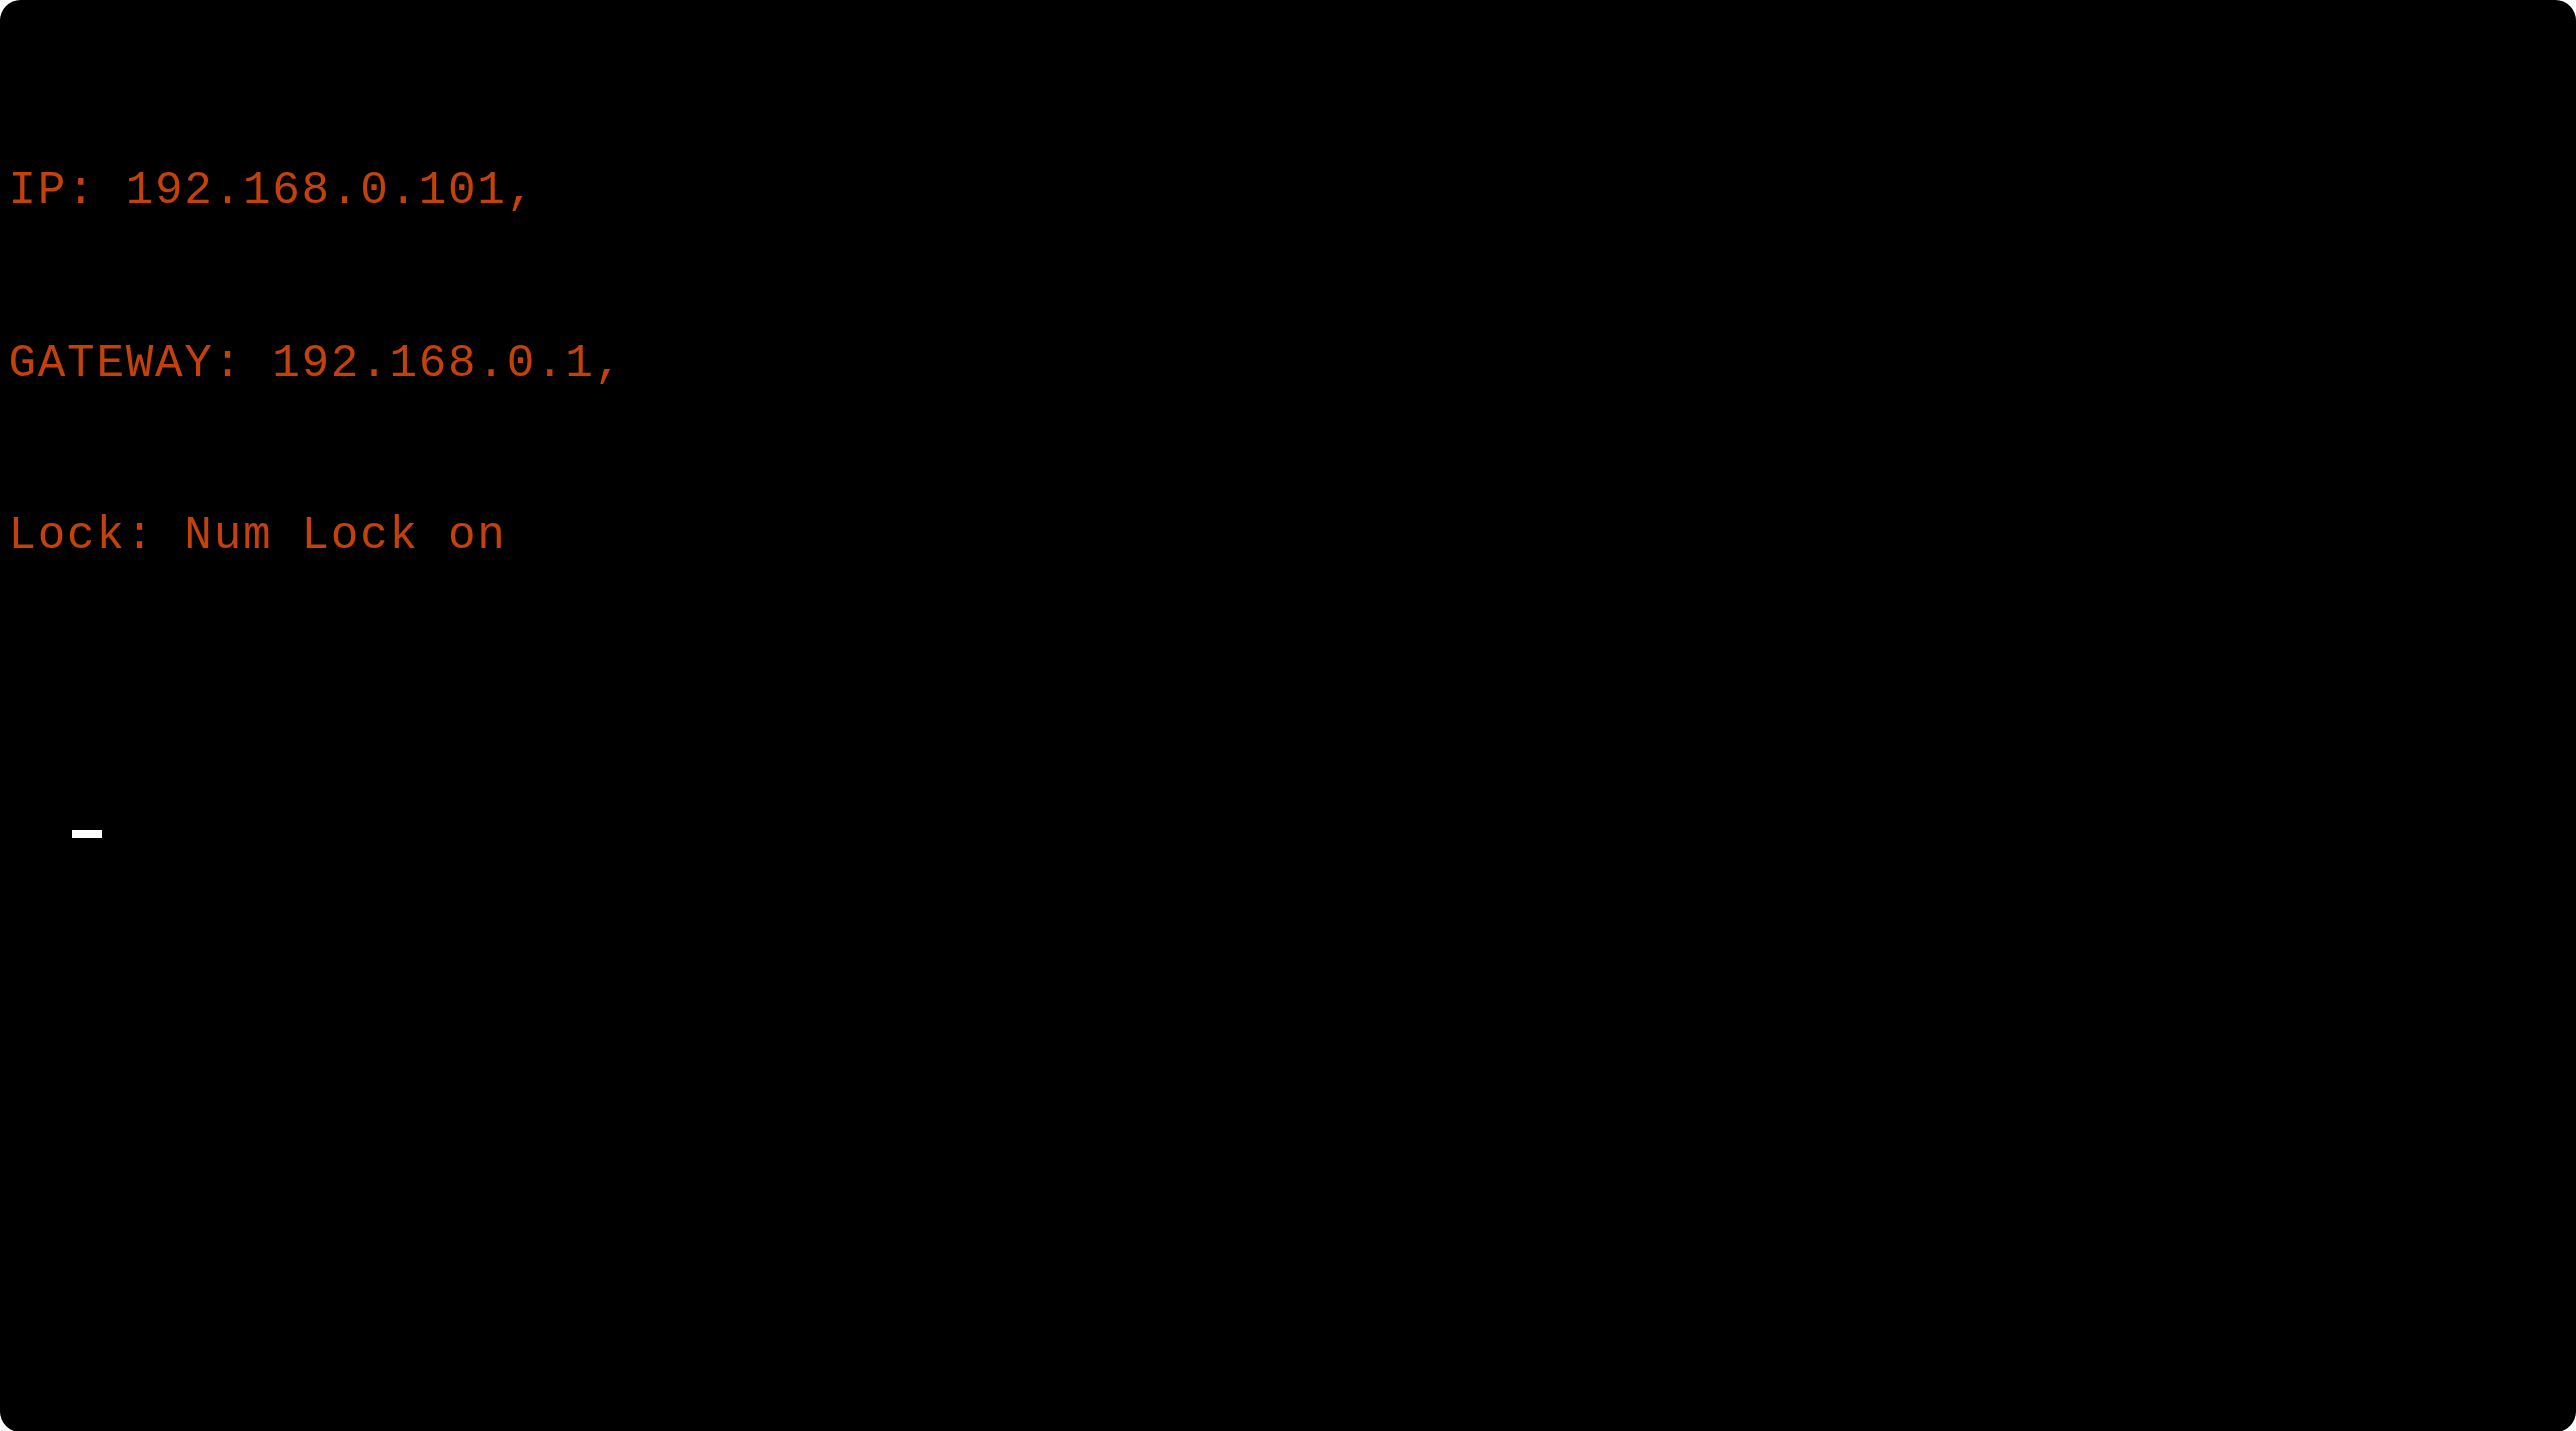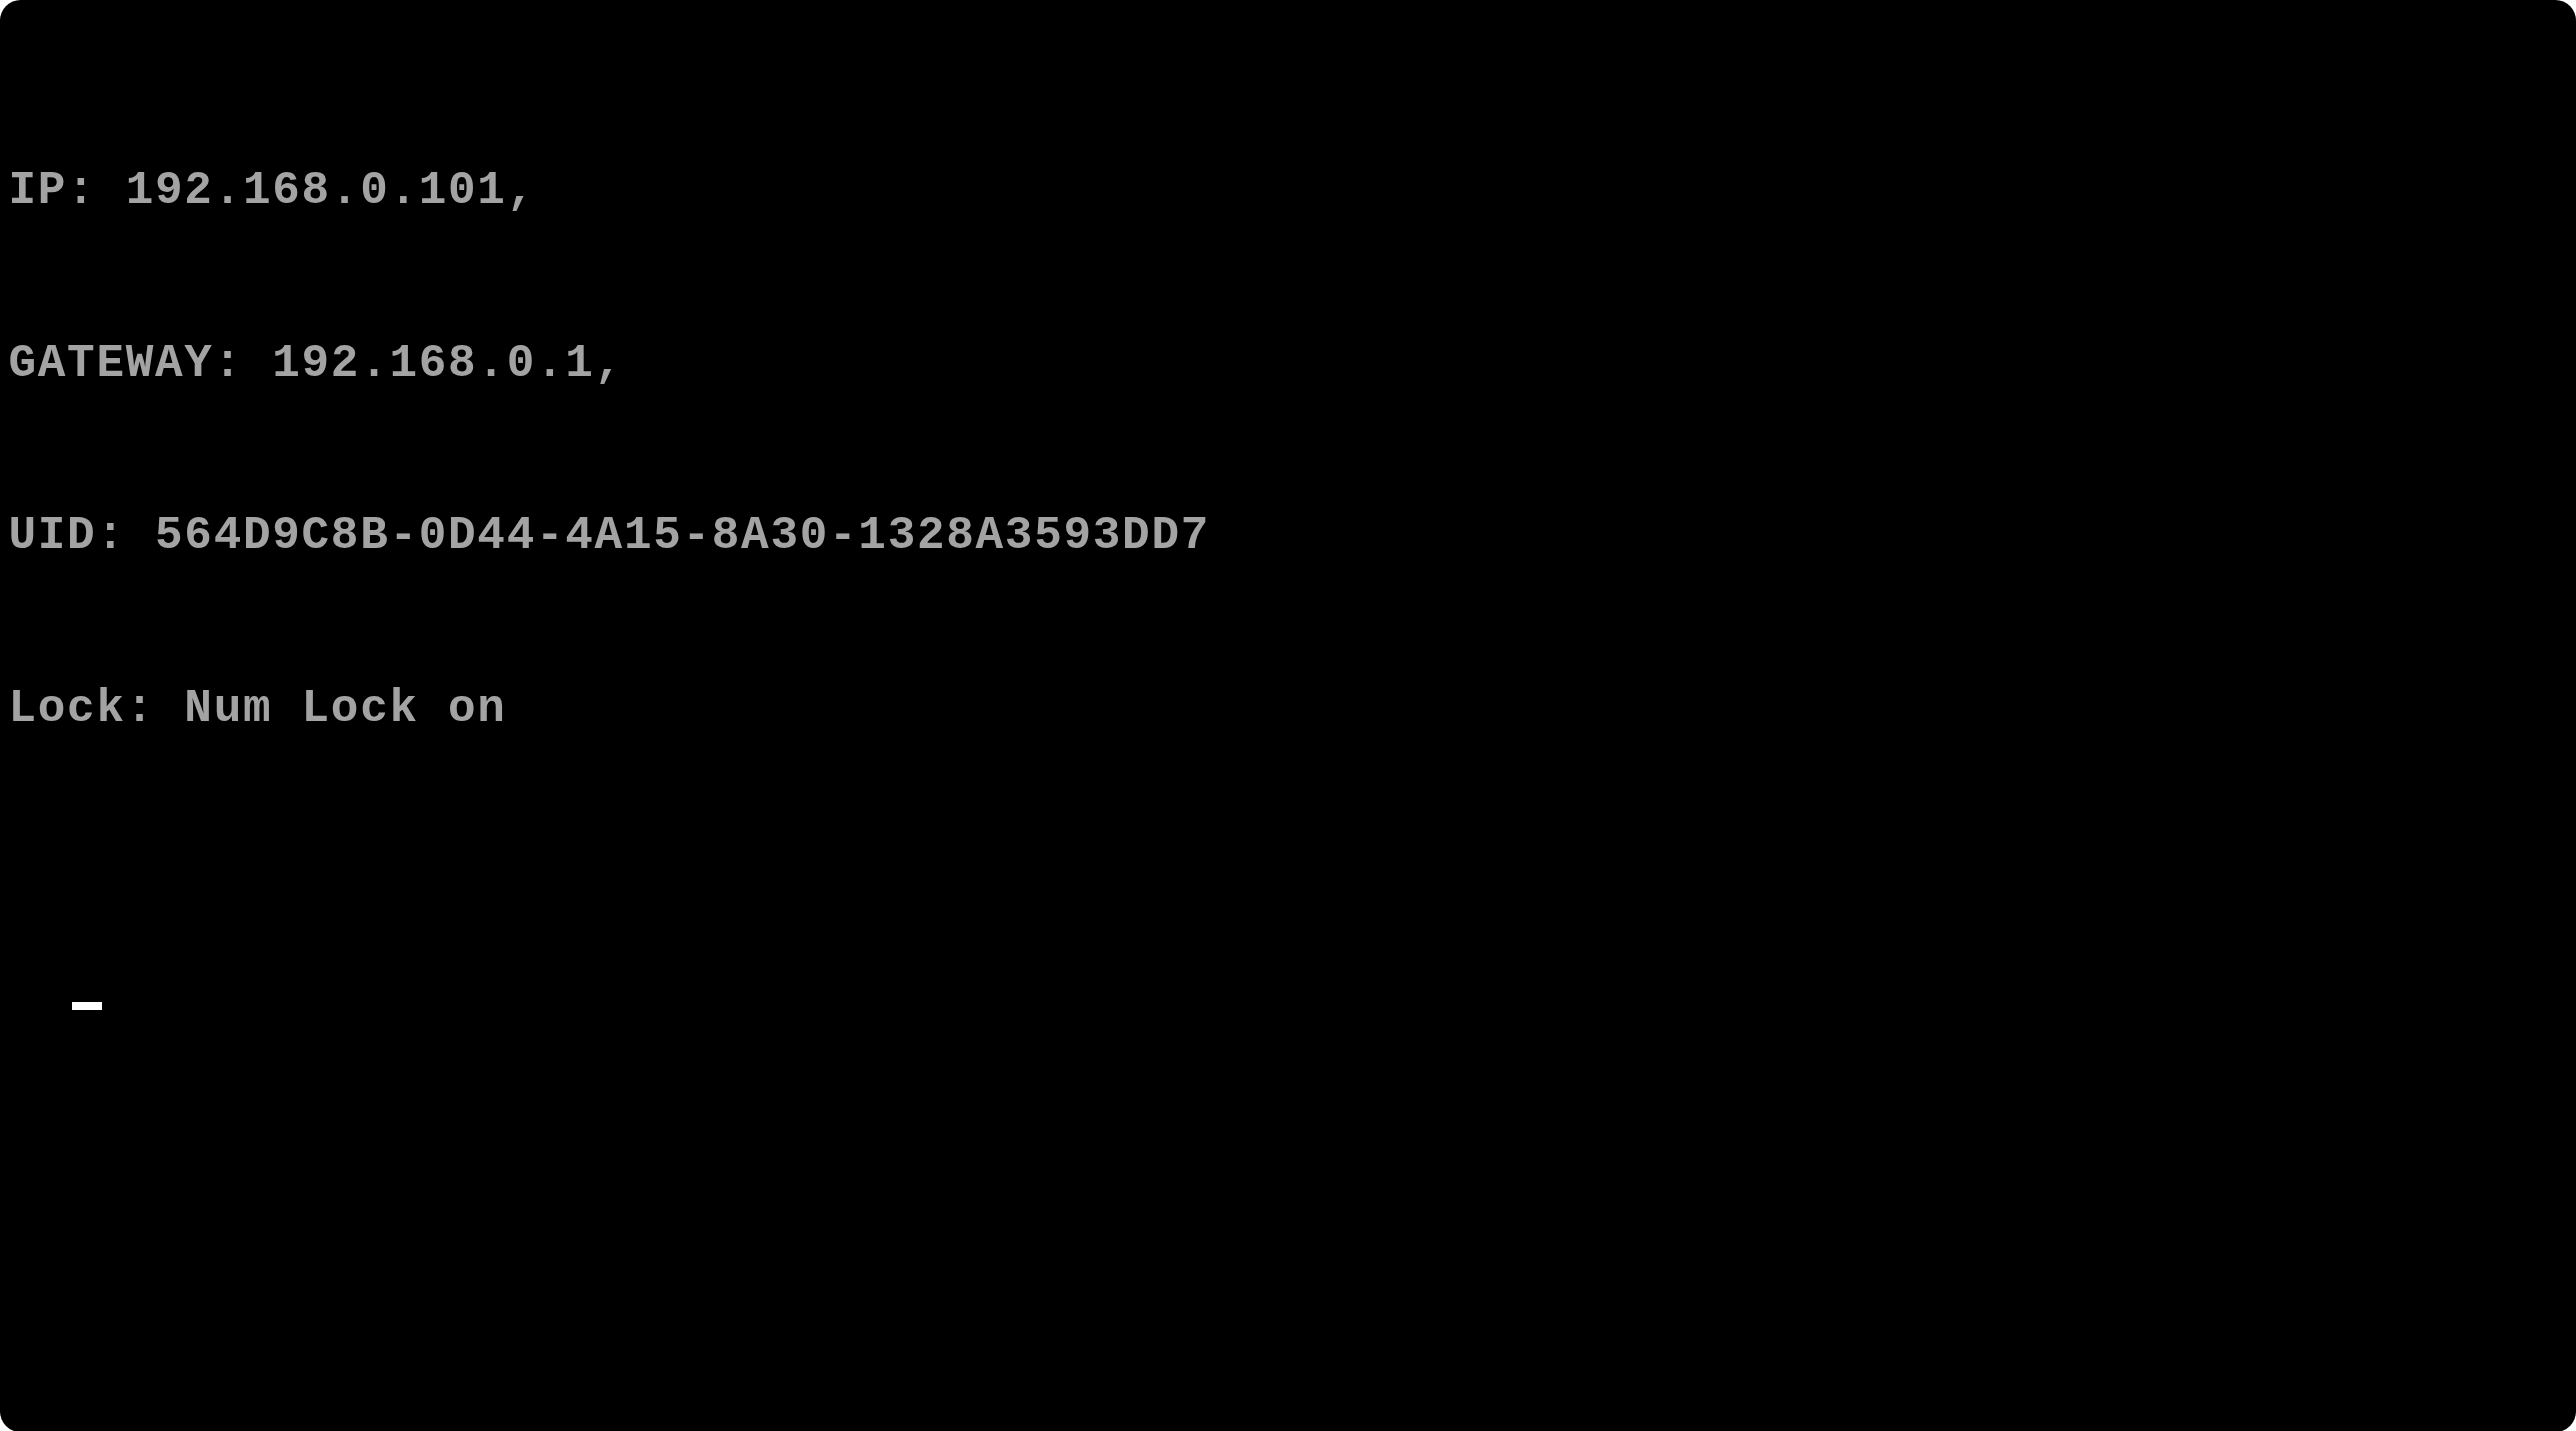--- a/index.html
+++ b/index.html
@@ -14,22 +14,22 @@
       display: flex;
       align-items: flex-start;
       justify-content: flex-start;
     }
     .terminal-window {
       background-color: #000000;
       width: 2576px;
       height: 1432px;
       border-radius: 20.5px;
       font-family: "Courier New", Courier, monospace;
-      font-weight: bold;
-      color: #a3a3a3;
+      font-weight: normal;
+      color: #c2410c;
       font-size: 46px;
       line-height: 1.25;
       padding: 48px 8.5px 8.5px 8.5px;
       overflow: hidden;
       white-space: pre;
       letter-spacing: 1.7px;
     }
     .terminal-line {
       display: block;
     }
@@ -50,18 +50,17 @@
       position: relative;
       top: 0.05em;
     }
   </style>
 </head>
 <body>
 
 <div class="terminal-window">
   <span class="terminal-line">IP: 192.168.0.101,</span>
   <span class="terminal-line">GATEWAY: 192.168.0.1,</span>
-  <span class="terminal-line">UID: 564D9C8B-0D44-4A15-8A30-1328A3593DD7</span>
   <span class="terminal-line">Lock: Num Lock on</span>
   <span class="blank-line"></span>
   <span class="cursor"></span>
 </div>
 
 
 </body></html>

